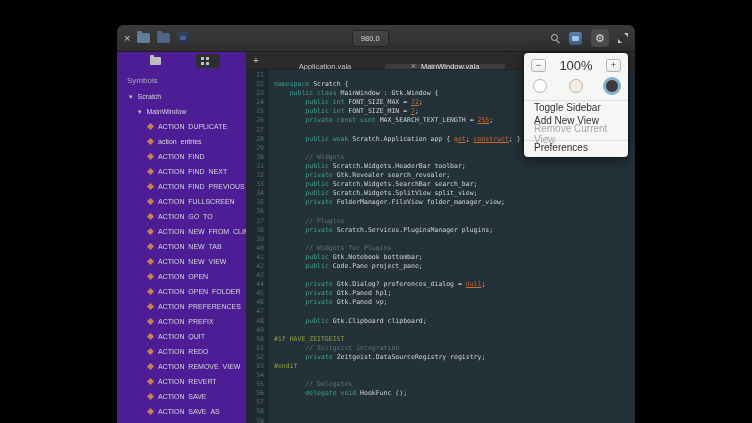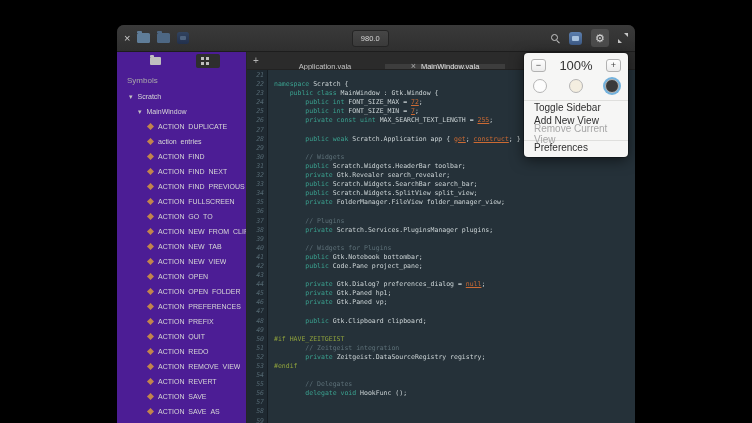--- a/index.html
+++ b/index.html
@@ -59,21 +59,21 @@
   .editor-col{flex:1;display:flex;flex-direction:column;min-width:0;}
   .tabbar{height:17px;flex:0 0 17px;background:#2b2b2b;border-bottom:1px solid #222;display:flex;align-items:stretch;}
   .newtab-btn{width:18px;display:flex;align-items:center;justify-content:center;color:#b5b5b5;font-size:10px;}
   .tab{display:flex;align-items:center;justify-content:center;gap:5px;min-width:100px;padding:0 10px;
        color:#c3c3c3;font-size:7.5px;white-space:nowrap;}
   .tab.active{background:#3d3d3d;color:#e2e2e2;}
   .tab-close{color:#a8a8a8;font-size:9px;line-height:1;}
   .editor{flex:1;display:flex;background:#253139;overflow:hidden;
           font-family:"DejaVu Sans Mono",monospace;font-size:6.5px;line-height:9.1px;}
   .gutter{flex:0 0 17px;background:#1f2931;color:#546872;text-align:right;padding:1px 3px 0 0;
-          border-right:1px solid rgba(0,0,0,0.3);font-style:italic;}
+          border-right:1px solid rgba(0,0,0,0.3);}
   .code{flex:1;padding:1px 0 16px 6px;white-space:pre;overflow:hidden;color:#ccd4d6;}
   .code-line,.gut-line{height:9.1px;}
   .tok-k{color:#3aa18f;}
   .tok-n{color:#cc6a33;text-decoration:underline;}
   .tok-c{color:#5d7078;}
   .tok-p{color:#8fa23c;}
   .tok-t{color:#ccd4d6;}
 
   
   .popover{position:absolute;left:524px;top:53px;width:104px;background:#f6f6f5;border-radius:4px;

